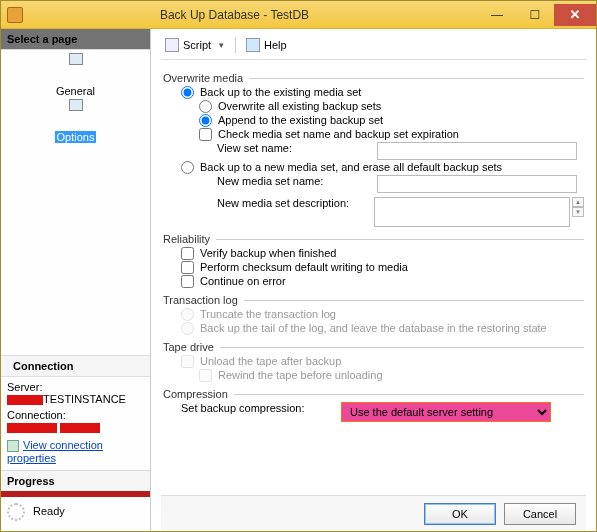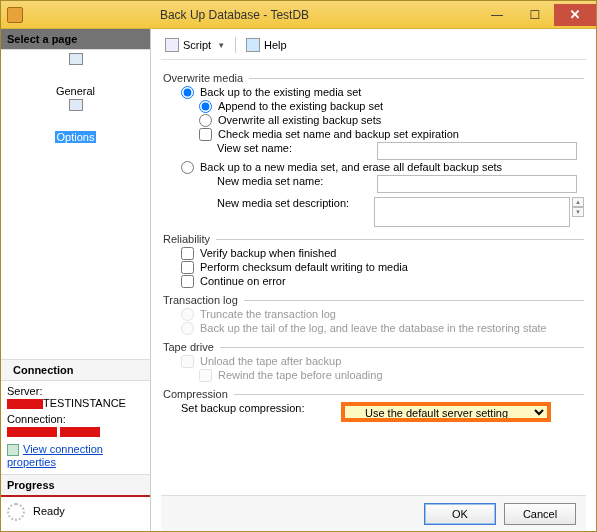--- a/index.html
+++ b/index.html
@@ -20,21 +20,21 @@
   .pageitem .picon { width:14px; height:12px; border:1px solid #888; background:#dfeaf7; }
   .pageitem.selected span.lbl { background:#3399ff; color:#fff; padding:0 2px; }
   .leftspacer { flex:1; }
   .conn { border-top:1px solid #ddd; padding:4px 6px 6px 6px; }
   .conn .h { font-weight:bold; background:#f5f5f5; margin:-4px -6px 4px -6px; padding:4px 12px; border-bottom:1px solid #ddd; }
   .conn .lbl { margin-top:4px; }
   .conn .redact { display:inline-block; width:36px; height:10px; background:#d11; vertical-align:middle; }
   .conn a { color:#0645cc; text-decoration:underline; }
   .linkicon { display:inline-block; width:12px; height:12px; border:1px solid #6a8; background:#cfe8d8; margin-right:4px; vertical-align:middle; }
   .prog { border-top:1px solid #ddd; padding:4px 6px 10px 6px; }
-  .prog .h { font-weight:bold; background:#f5f5f5; margin:-4px -6px 6px -6px; padding:4px 6px; border-bottom:2px solid #b91c1c; }
+  .prog .h { font-weight:bold; background:#f5f5f5; margin:-4px -6px 6px -6px; padding:4px 6px; border-bottom:6px solid #b91c1c; }
   .spinner { display:inline-block; width:18px; height:18px; border:2px dotted #bbb; border-radius:50%; vertical-align:middle; margin-right:8px; }
   .rightcol { flex:1; display:flex; flex-direction:column; padding:6px 10px 0 10px; min-width:0; }
   .toolbar { display:flex; align-items:center; gap:6px; padding:2px 0 6px 0; border-bottom:1px solid #ddd; }
   .tbtn { display:flex; align-items:center; gap:4px; padding:1px 4px; cursor:pointer; }
   .tbtn .ico { width:14px; height:14px; border:1px solid #999; background:#eef; }
   .tbtn .drop { font-size:8px; color:#555; margin-left:2px; }
   .content { flex:1; overflow:hidden; padding:6px 2px 0 2px; }
   .group { margin-bottom:4px; }
   .group-h { display:flex; align-items:center; color:#333; margin:6px 0 2px 0; }
   .group-h .gline { flex:1; height:1px; background:#ccc; margin-left:6px; }
@@ -44,21 +44,21 @@
   .indent3 { padding-left:54px; }
   input[type=radio], input[type=checkbox] { margin:0 6px 0 0; vertical-align:middle; }
   .dim { color:#9a9a9a; }
   .dim input { opacity:0.6; }
   .formlbl { width:160px; }
   .txt { border:1px solid #bbb; height:18px; background:#fff; }
   .txt.w1 { width:200px; }
   .txt.area { height:30px; width:200px; display:flex; }
   .spin { width:12px; display:flex; flex-direction:column; margin-left:2px; }
   .spin div { height:10px; border:1px solid #bbb; font-size:7px; text-align:center; line-height:7px; color:#777; background:#f7f7f7; }
-  select { border:4px solid #f97316; height:20px; background:#fef9c3; width:210px; padding:0 16px; }
+  select { border:1px solid #f97316; height:20px; background:#ec4899; width:210px; padding:0 4px; }
   .footer { height:36px; border-top:1px solid #ddd; display:flex; align-items:center; justify-content:flex-end; gap:8px; padding:0 10px; background:#f7f7f7; }
   .btn { min-width:72px; height:22px; border:1px solid #8a8a8a; background:linear-gradient(#fefefe,#e8e8e8); cursor:pointer; }
   .btn.primary { border:1px solid #3b7dd8; box-shadow:0 0 0 1px #9cc3f0 inset; }
 </style>
 </head>
 <body>
 
 <div class="window">
 
   <div class="titlebar">
@@ -121,26 +121,26 @@
         <div class="group">
           <div class="group-h">
               <span>Overwrite media</span>
               <span class="gline"></span>
             </div>
           <div class="row indent1">
               <input type="radio" checked="" style="">
               <span>Back up to the existing media set</span>
             </div>
           <div class="row indent2">
+              <input type="radio" style="">
+              <span>Overwrite all existing backup sets</span>
+            </div>
+          <div class="row indent2">
               <input type="radio" checked="" style="">
               <span>Append to the existing backup set</span>
-            </div>
-          <div class="row indent2">
-              <input type="radio" style="">
-              <span>Overwrite all existing backup sets</span>
             </div>
           <div class="row indent2">
               <input type="checkbox" style="">
               <span>Check media set name and backup set expiration</span>
             </div>
           <div class="row indent3">
               <span class="formlbl">View set name:</span>
               <div class="txt w1"></div>
             </div>
           <div class="row indent1">

